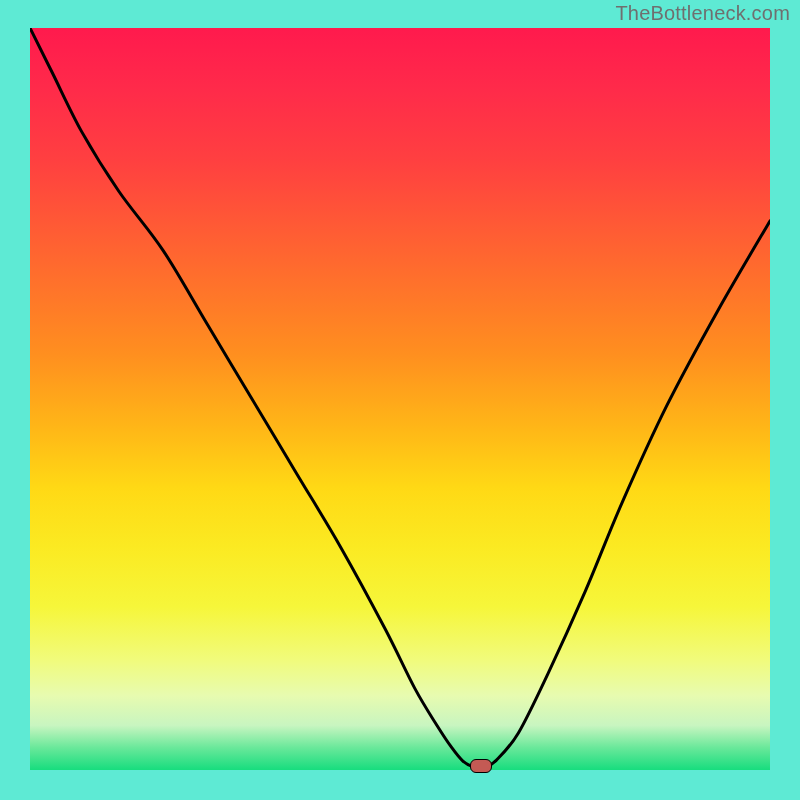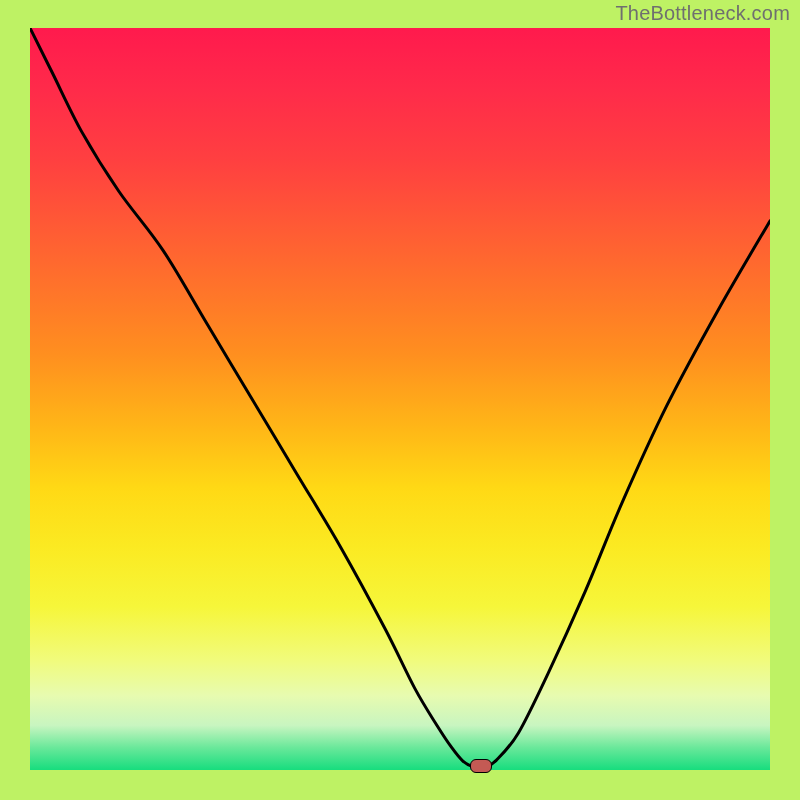--- a/index.html
+++ b/index.html
@@ -8,21 +8,21 @@
     width: 800px;
     height: 800px;
     background: #000;
     overflow: hidden;
     font-family: Arial, Helvetica, sans-serif;
   }
   .frame {
     position: relative;
     width: 800px;
     height: 800px;
-    background: #bef264;
+    background: #5eead4;
   }
   .attribution {
     position: absolute;
     top: 2px;
     right: 10px;
     color: #6f6f6f;
     font-size: 20px;
     font-weight: 500;
     letter-spacing: 0.2px;
   }

